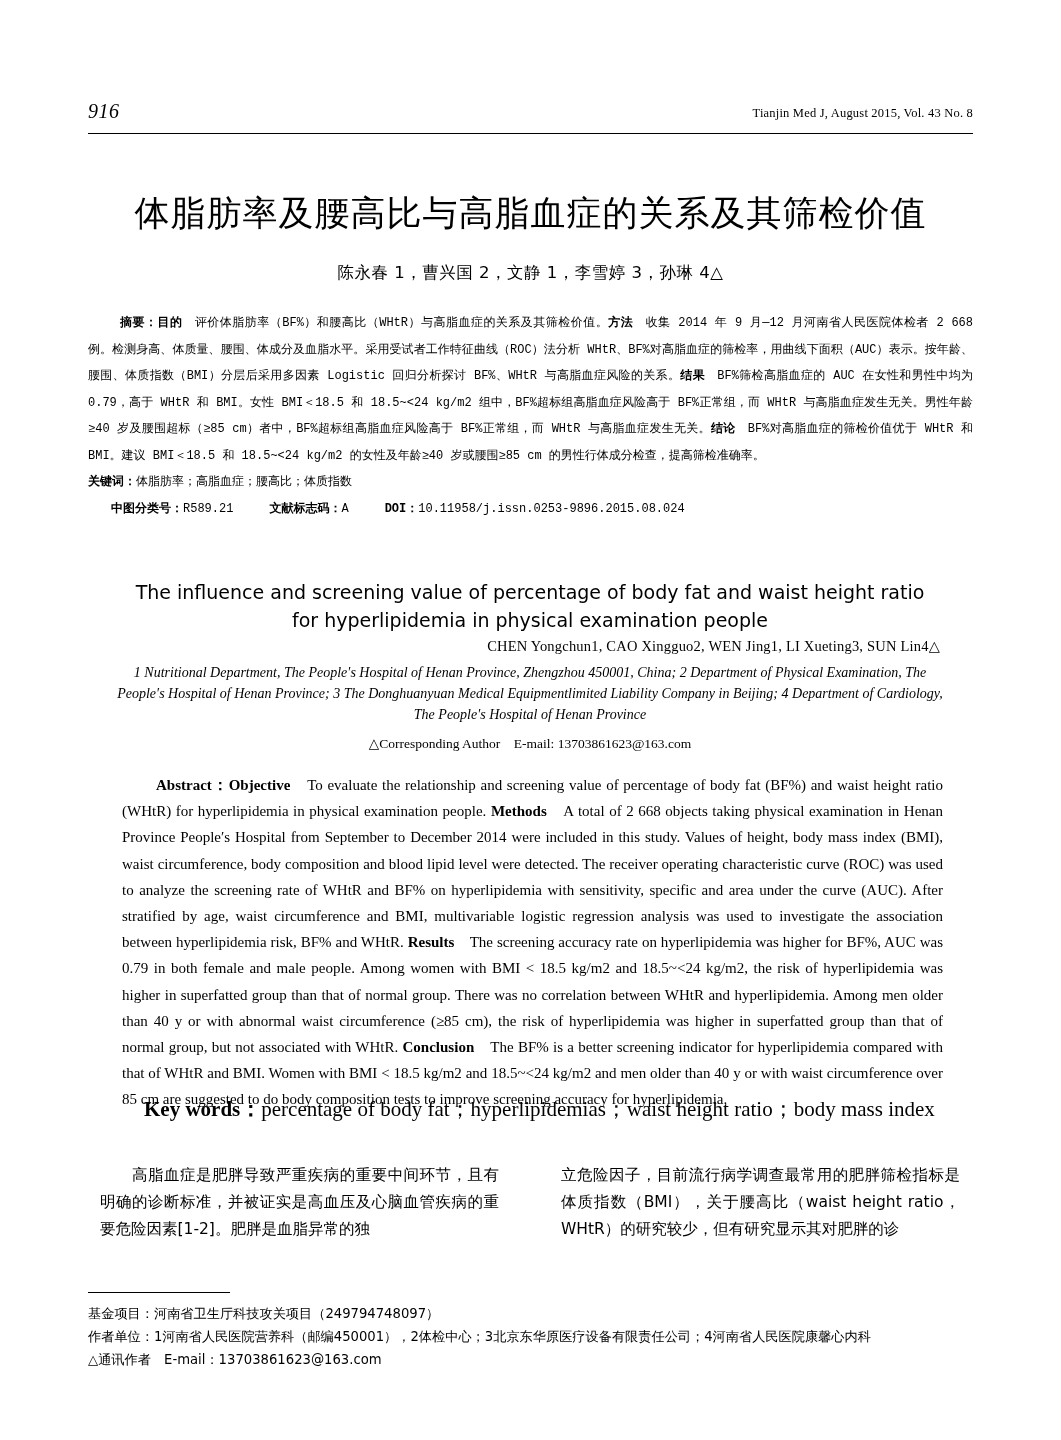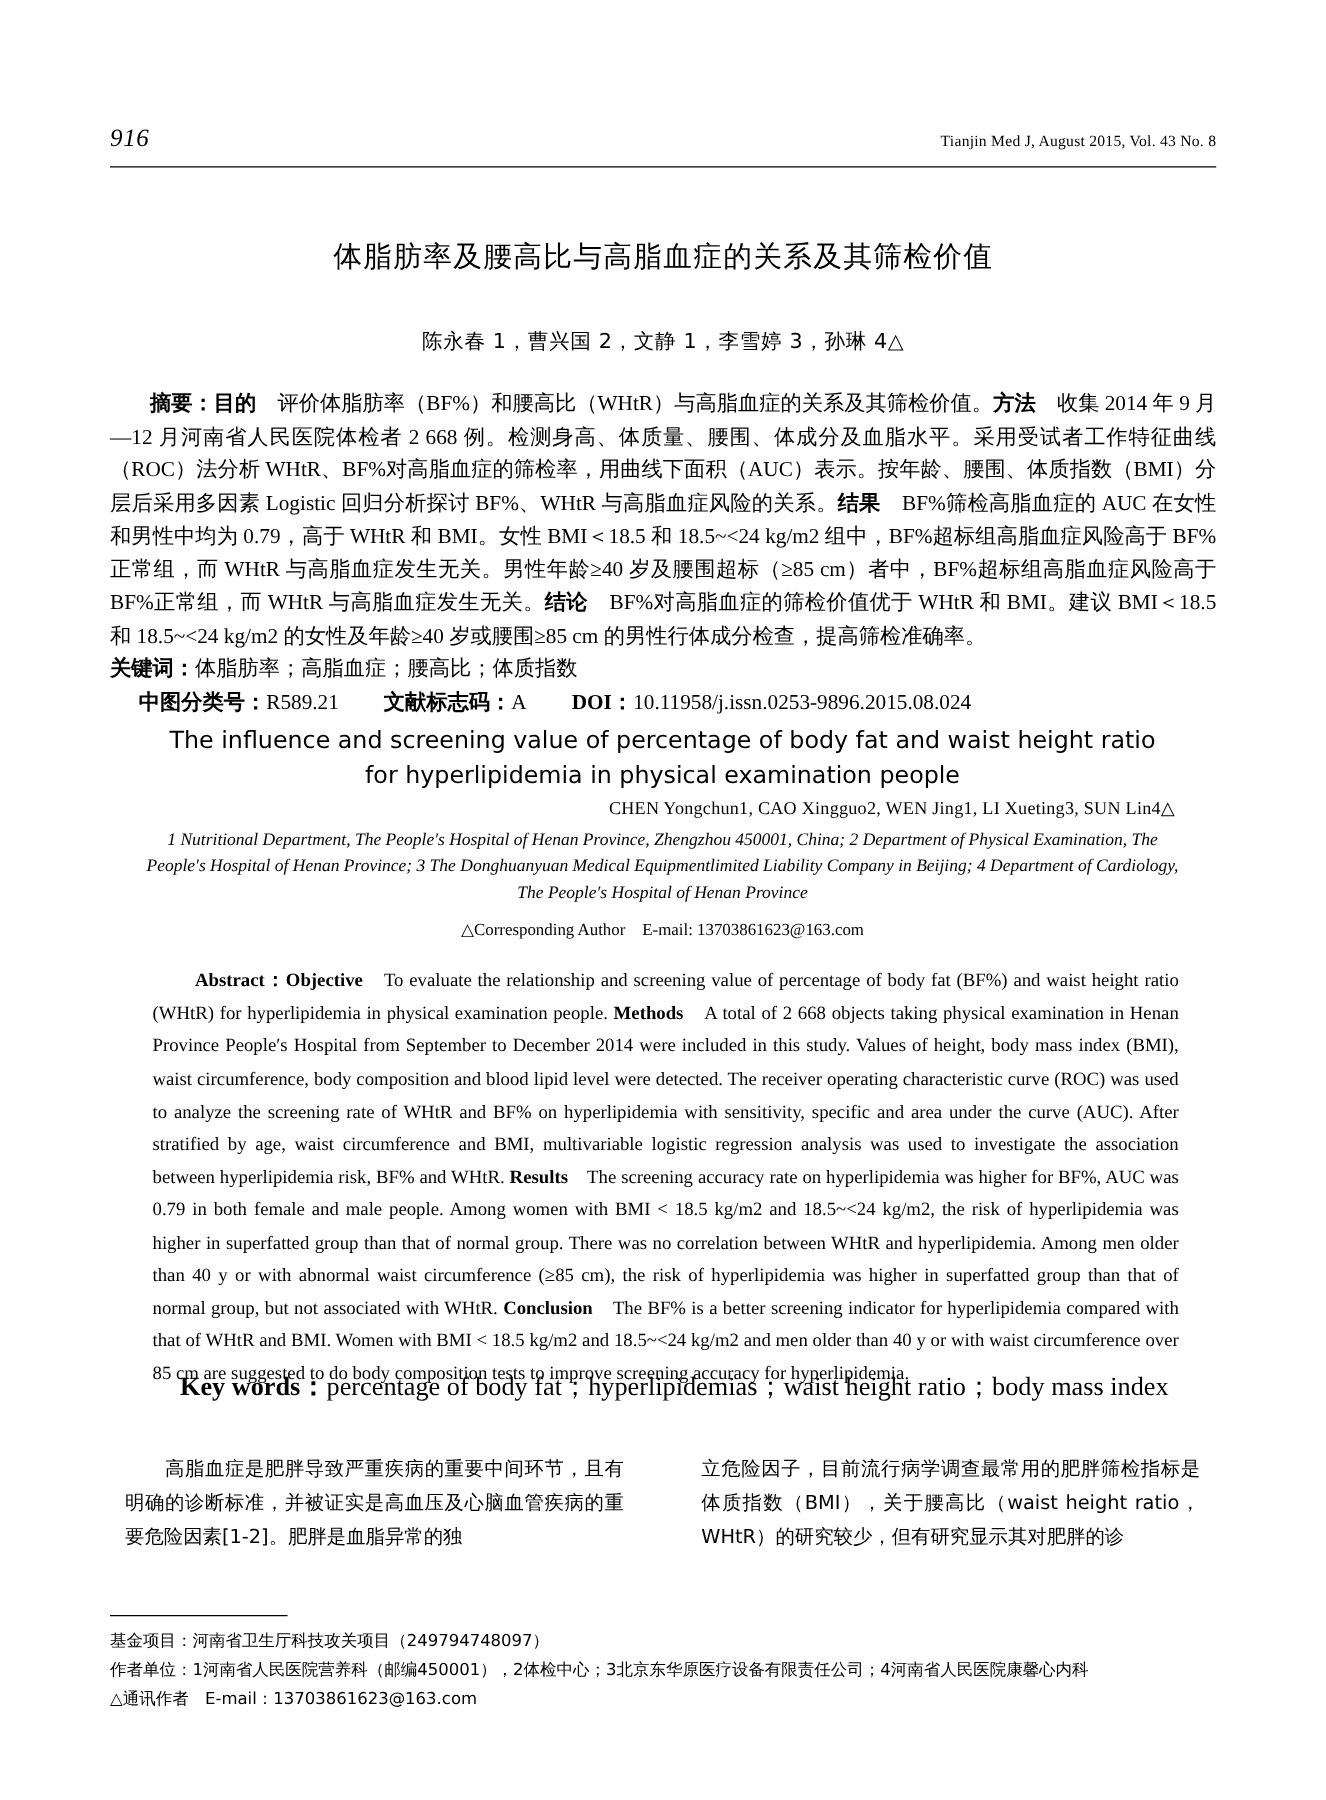--- a/index.html
+++ b/index.html
@@ -57,45 +57,45 @@
   }
 
   
   .cn-title {
     position: absolute;
     top: 190px;
     left: 88px;
     right: 88px;
     text-align: center;
     font-family: "DejaVu Sans", sans-serif;
-    font-size: 23px;
+    font-size: 35px;
     letter-spacing: 1px;
     font-weight: 400;
   }
   .cn-authors {
     position: absolute;
     top: 262px;
     left: 88px;
     right: 88px;
     text-align: center;
     font-family: "DejaVu Sans", sans-serif;
     font-size: 16.5px;
     letter-spacing: 0.5px;
   }
 
   
   .cn-abstract {
     position: absolute;
     top: 310px;
     left: 88px;
     width: 885px;
-    font-size: 17px;
+    font-size: 12px;
     line-height: 26.5px;
     text-align: justify;
-    font-family: Liberation Serif, serif;
+    font-family: Liberation Mono, monospace;
   }
   .cn-abstract p { margin: 0; text-indent: 0; }
   .cn-abstract .indent { text-indent: 32px; }
   .bold { font-weight: bold; }
   .cn-meta {
     margin-top: 0px;
   }
   .cn-meta .kw { display: block; }
   .cn-meta .cls { display: block; margin-left: 23px; }
   .cls-sp2 { display: inline-block; width: 36px; }

